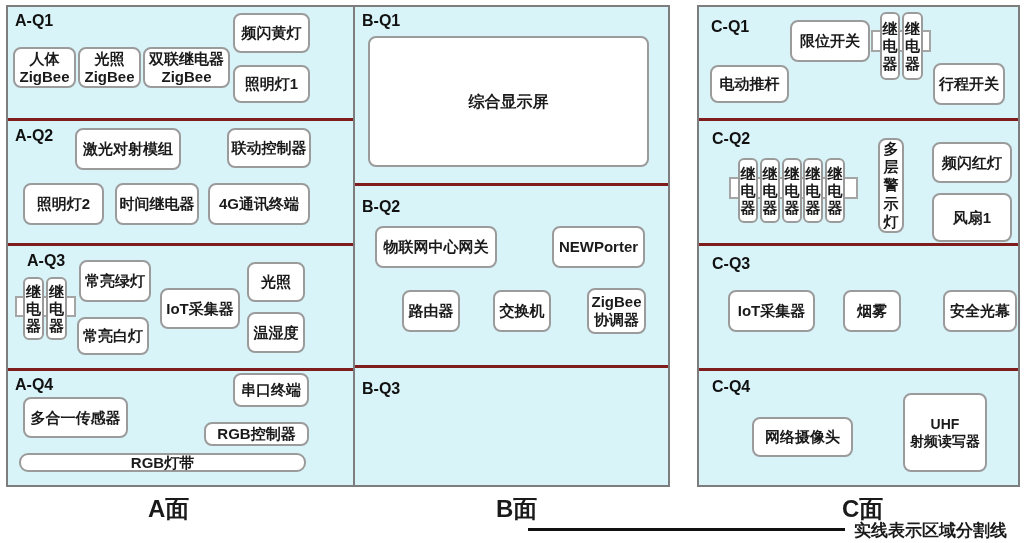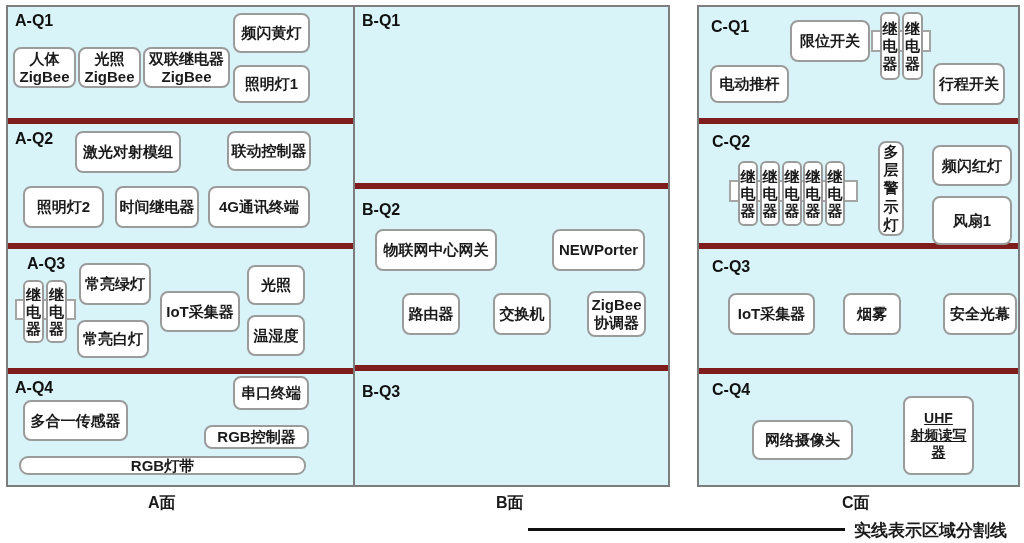--- a/index.html
+++ b/index.html
@@ -5,36 +5,36 @@
   html,body{margin:0;padding:0;}
   body{
     width:1024px;height:543px;background:#ffffff;position:relative;overflow:hidden;
     font-family:"Liberation Sans","DejaVu Sans",sans-serif;color:#1a1a1a;
   }
   .panel{
     position:absolute;top:5px;height:482px;background:#d9f4f9;
     border:2px solid #7d7d7d;box-sizing:border-box;
   }
   .quad{position:relative;width:100%;box-sizing:border-box;}
-  .quad + .quad{border-top:6px solid #7f1d1d;}
+  .quad + .quad{border-top:3px solid #7f1d1d;}
   .qtitle{position:absolute;font-size:16px;font-weight:bold;color:#111;}
   .box{
     position:absolute;box-sizing:border-box;background:#ffffff;
     border:2px solid #9b9b9b;border-radius:8px;z-index:2;
     display:flex;align-items:center;justify-content:center;
     text-align:center;font-weight:bold;font-size:15px;line-height:1.2;
     white-space:pre-line;color:#1a1a1a;
   }
   .box.v{line-height:1.15;border-radius:6px;padding:0;}
   .box.tall{line-height:1.22;}
   .rail{
     position:absolute;background:#ffffff;border:2px solid #a5a5a5;
     z-index:1;box-sizing:border-box;
   }
-  .caption{position:absolute;top:493px;font-size:16px;font-weight:bold;color:#1a1a1a;}
+  .caption{position:absolute;top:493px;font-size:24px;font-weight:bold;color:#1a1a1a;}
   .legend-line{position:absolute;left:528px;top:528px;width:317px;height:3px;background:#111;}
   .legend-label{position:absolute;left:854px;top:519px;font-size:17px;font-weight:bold;color:#1a1a1a;}
 </style>
 </head>
 <body>
 
 <div class="panel" style="left:6px;width:360px;">
   <div class="quad" style="height:111px;">
     <div class="qtitle" style="left:7px;top:5px;">A-Q1</div>
     <div class="box" style="left:5px;top:40px;width:63px;height:41px;">人体
@@ -74,20 +74,21 @@
     <div class="box" style="left:15px;top:26px;width:105px;height:41px;">多合一传感器</div>
     <div class="box" style="left:225px;top:2px;width:76px;height:34px;">串口终端</div>
     <div class="box" style="left:196px;top:51px;width:105px;height:24px;">RGB控制器</div>
     <div class="box" style="left:11px;top:82px;width:287px;height:19px;border-radius:9px;">RGB灯带</div>
   </div>
 </div>
 
 <div class="panel" style="left:353px;width:317px;">
   <div class="quad" style="height:176px;">
     <div class="qtitle" style="left:7px;top:5px;">B-Q1</div>
+    <div class="box" style="left:13px;top:29px;width:281px;height:131px;font-size:16px;">综合显示屏</div>
   </div>
   <div class="quad" style="height:182px;">
     <div class="qtitle" style="left:7px;top:12px;">B-Q2</div>
     <div class="box" style="left:20px;top:40px;width:122px;height:42px;">物联网中心网关</div>
     <div class="box" style="left:197px;top:40px;width:93px;height:42px;">NEWPorter</div>
     <div class="box" style="left:47px;top:104px;width:58px;height:42px;">路由器</div>
     <div class="box" style="left:138px;top:104px;width:58px;height:42px;">交换机</div>
     <div class="box" style="left:232px;top:102px;width:59px;height:46px;">ZigBee
 协调器</div>
   </div>
@@ -138,21 +139,21 @@
   </div>
   <div class="quad" style="height:125px;">
     <div class="qtitle" style="left:13px;top:9px;">C-Q3</div>
     <div class="box" style="left:29px;top:44px;width:87px;height:42px;">IoT采集器</div>
     <div class="box" style="left:144px;top:44px;width:58px;height:42px;">烟雾</div>
     <div class="box" style="left:244px;top:44px;width:74px;height:42px;">安全光幕</div>
   </div>
   <div class="quad" style="height:117px;">
     <div class="qtitle" style="left:13px;top:7px;">C-Q4</div>
     <div class="box" style="left:53px;top:46px;width:101px;height:40px;">网络摄像头</div>
-    <div class="box" style="left:204px;top:22px;width:71px;height:79px;font-size:14px;text-decoration:underline;">UHF
+    <div class="box" style="left:204px;top:22px;width:84px;height:79px;font-size:14px;">UHF
 射频读写器</div>
   </div>
 </div>
 
 <div class="caption" style="left:148px;">A面</div>
 <div class="caption" style="left:496px;">B面</div>
 <div class="caption" style="left:842px;">C面</div>
 <div class="legend-line"></div>
 <div class="legend-label">实线表示区域分割线</div>
 

